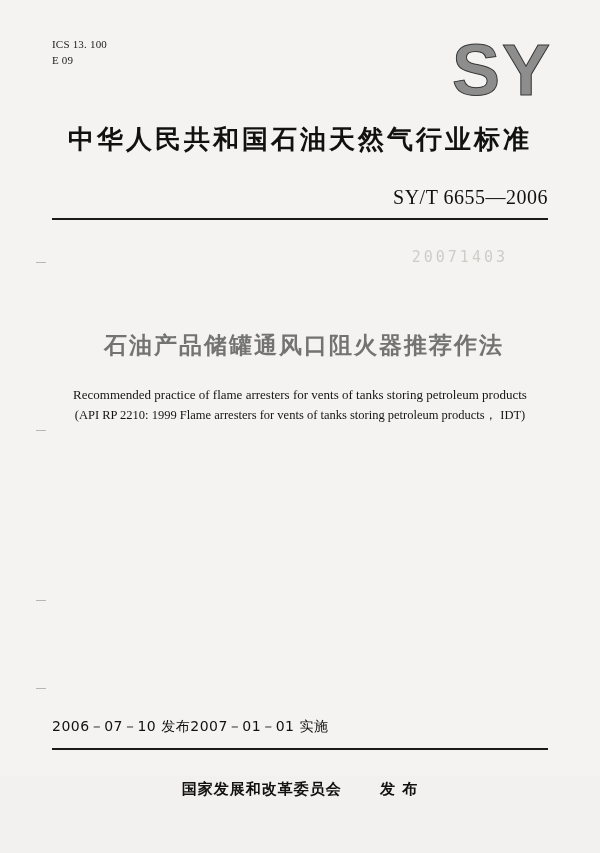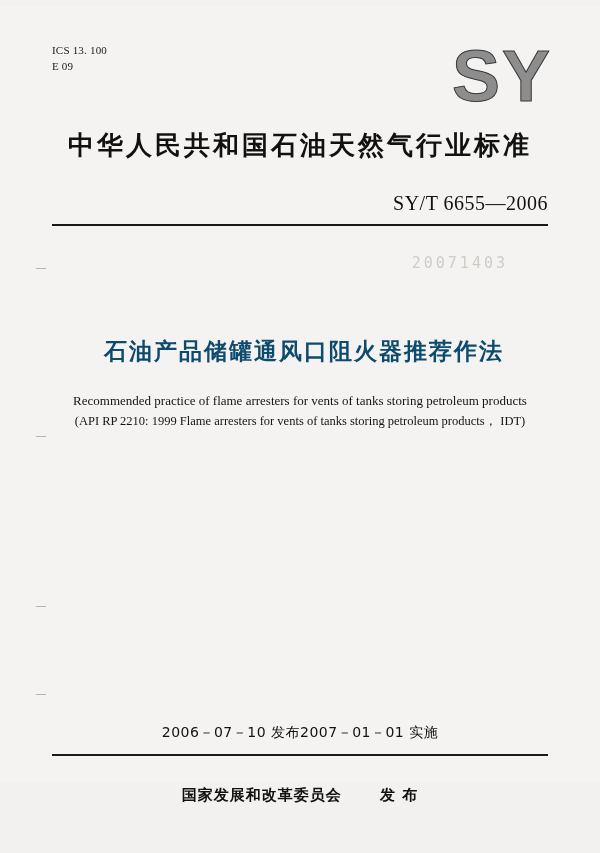--- a/index.html
+++ b/index.html
@@ -13,21 +13,21 @@
   .page {
     position: relative;
     width: 600px;
     height: 853px;
     background: #f2f1ef;
     overflow: hidden;
   }
   .sheet {
     position: absolute;
     left: 0;
-    top: 6px;
+    top: 0;
     width: 600px;
     height: 776px;
     background: #f4f3f1;
   }
 
   
   .ics-block {
     position: absolute;
     left: 52px;
     top: 36px;
@@ -108,21 +108,21 @@
   .doc-title-cn {
     position: absolute;
     left: 0;
     right: 0;
     top: 330px;
     text-align: center;
     font-family: "DejaVu Sans", sans-serif;
     font-weight: bold;
     font-size: 23px;
     letter-spacing: 2px;
-    color: #0c4a6e;
+    color: #737373;
     padding-left: 8px;
   }
 
   
   .doc-title-en {
     position: absolute;
     left: 40px;
     right: 40px;
     top: 384px;
     text-align: center;
@@ -144,21 +144,21 @@
     background: #b9b5b0;
   }
 
   
   .footer-dates {
     position: absolute;
     left: 52px;
     right: 52px;
     top: 718px;
     display: flex;
-    justify-content: center;
+    justify-content: flex-start;
     font-family: "DejaVu Sans", sans-serif;
     font-size: 14px;
     color: #111;
     letter-spacing: 0.5px;
   }
 
   .rule-bottom {
     position: absolute;
     left: 52px;
     right: 52px;

